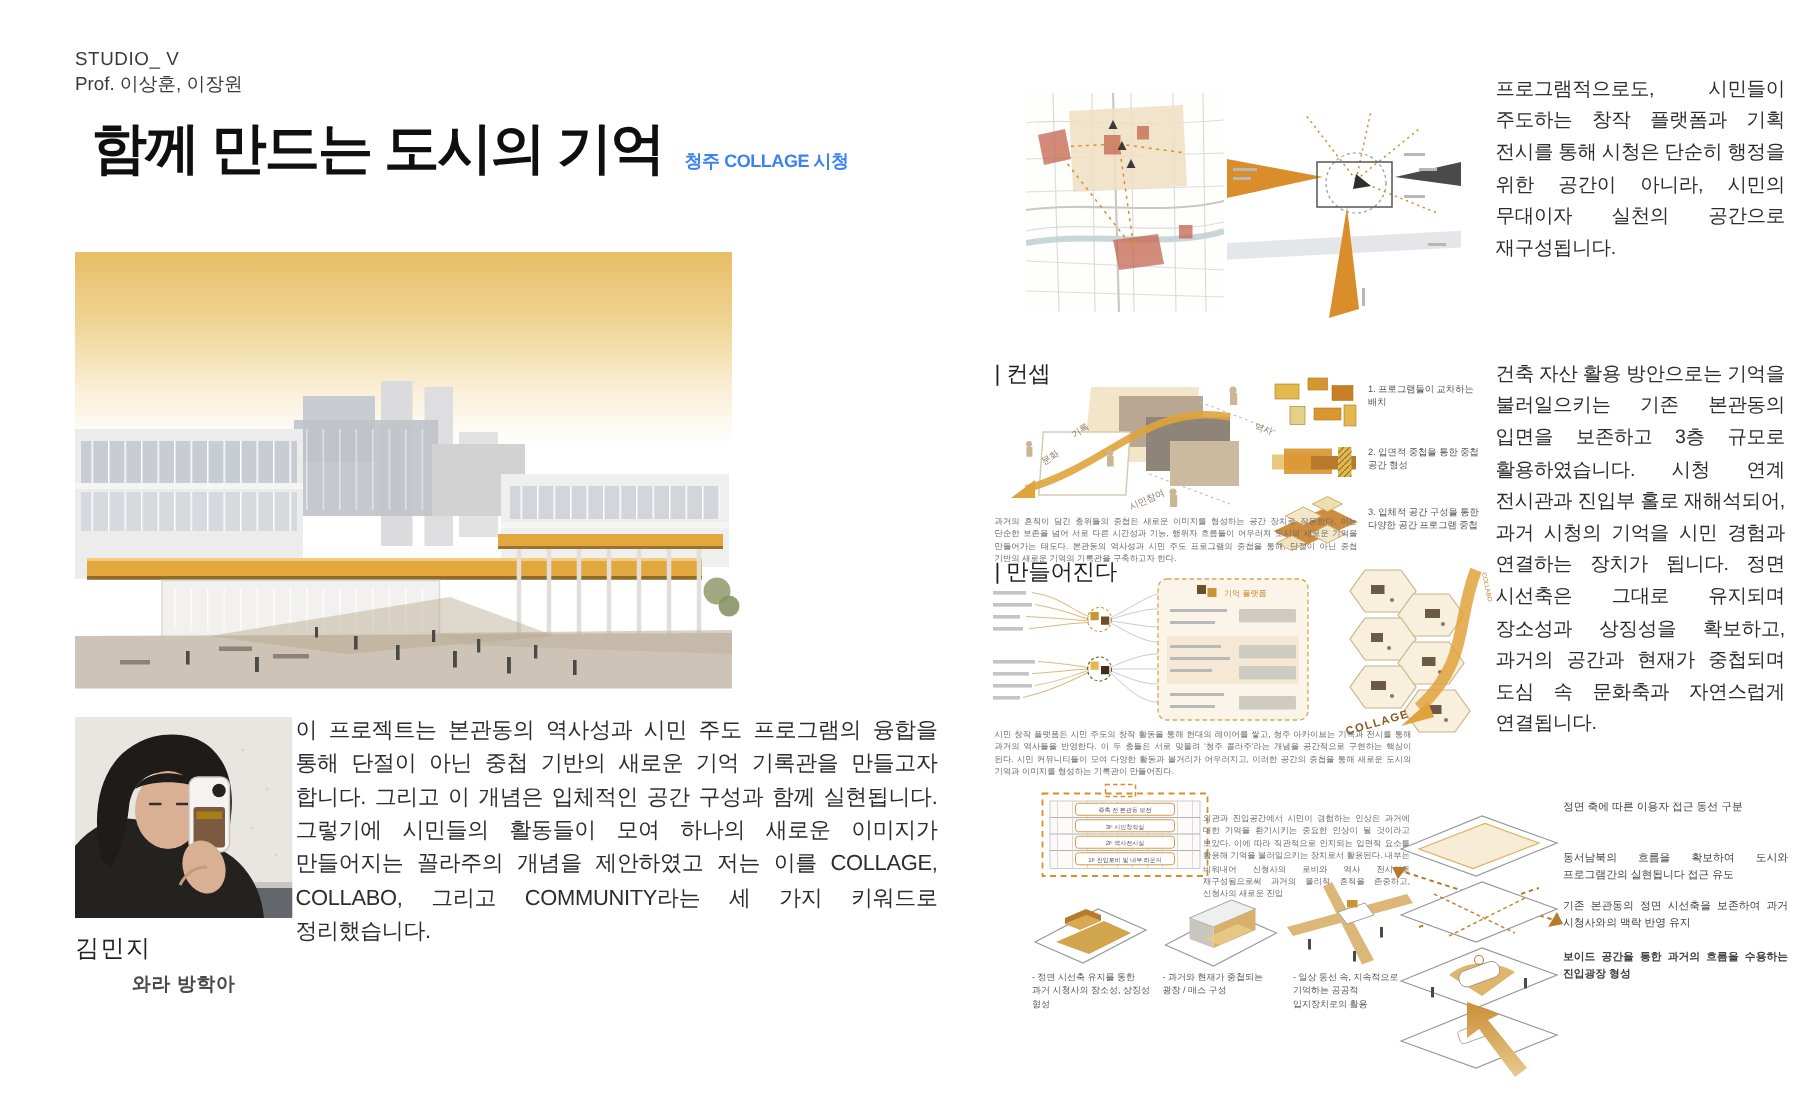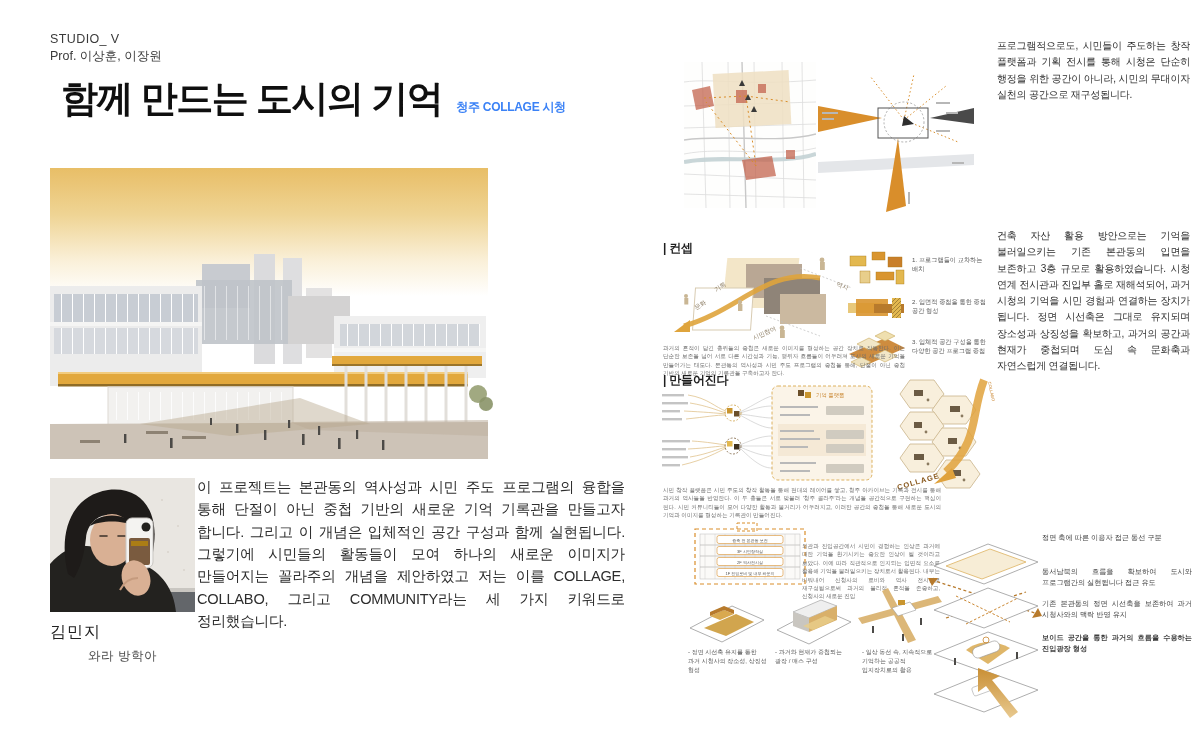--- a/index.html
+++ b/index.html
@@ -9,24 +9,24 @@
   }
   .abs{position:absolute;}
   .studio-line{font-size:12.5px;letter-spacing:.4px;color:#3a3a3a;}
   .prof-line{font-size:12.5px;color:#3a3a3a;}
   .title-row{display:flex;align-items:baseline;gap:14px;white-space:nowrap;}
   .big-title{font-size:37px;font-weight:800;letter-spacing:-1.5px;color:#0f0f0f;}
   .sub-title{font-size:12px;font-weight:600;color:#3b82f6;letter-spacing:-.3px;}
   .body-text{font-size:14.6px;line-height:1.53;text-align:justify;word-break:keep-all;color:#2d2d2d;letter-spacing:-.2px;}
   .body-text p{margin:0;}
   .body-text p + p{margin-top:2px;text-indent:6px;}
-  .right-text{font-size:10px;line-height:1.63;text-align:justify;word-break:keep-all;color:#2d2d2d;letter-spacing:-.2px;}
+  .right-text{font-size:13px;line-height:1.63;text-align:justify;word-break:keep-all;color:#2d2d2d;letter-spacing:-.2px;margin-top:10px;}
   .author-name{font-size:16px;color:#222;text-align:left;letter-spacing:1px;}
-  .author-team{font-size:12.5px;color:#4a4a4a;text-align:center;margin-top:6px;letter-spacing:.5px;}
-  .section-label{font-size:12px;font-weight:700;color:#1e1e1e;letter-spacing:-.2px;}
+  .author-team{font-size:12.5px;color:#4a4a4a;text-align:center;margin-top:6px;letter-spacing:.5px;font-weight:bold;}
+  .section-label{font-size:15px;font-weight:400;color:#1e1e1e;letter-spacing:-.2px;}
   .micro{font-size:5.6px;line-height:1.5;color:#6b6b6b;text-align:justify;word-break:keep-all;}
   .mini-cap{font-size:6.2px;line-height:1.45;color:#555;word-break:keep-all;}
   .circ-cap{font-size:7.2px;line-height:1.55;color:#3f3f3f;word-break:keep-all;text-align:justify;}
   .refurb-cap{font-size:6px;line-height:1.5;color:#555;word-break:keep-all;}
   svg{display:block;}
 </style>
 </head>
 <body>
 
 <svg width="0" height="0" class="abs" aria-hidden="true">

